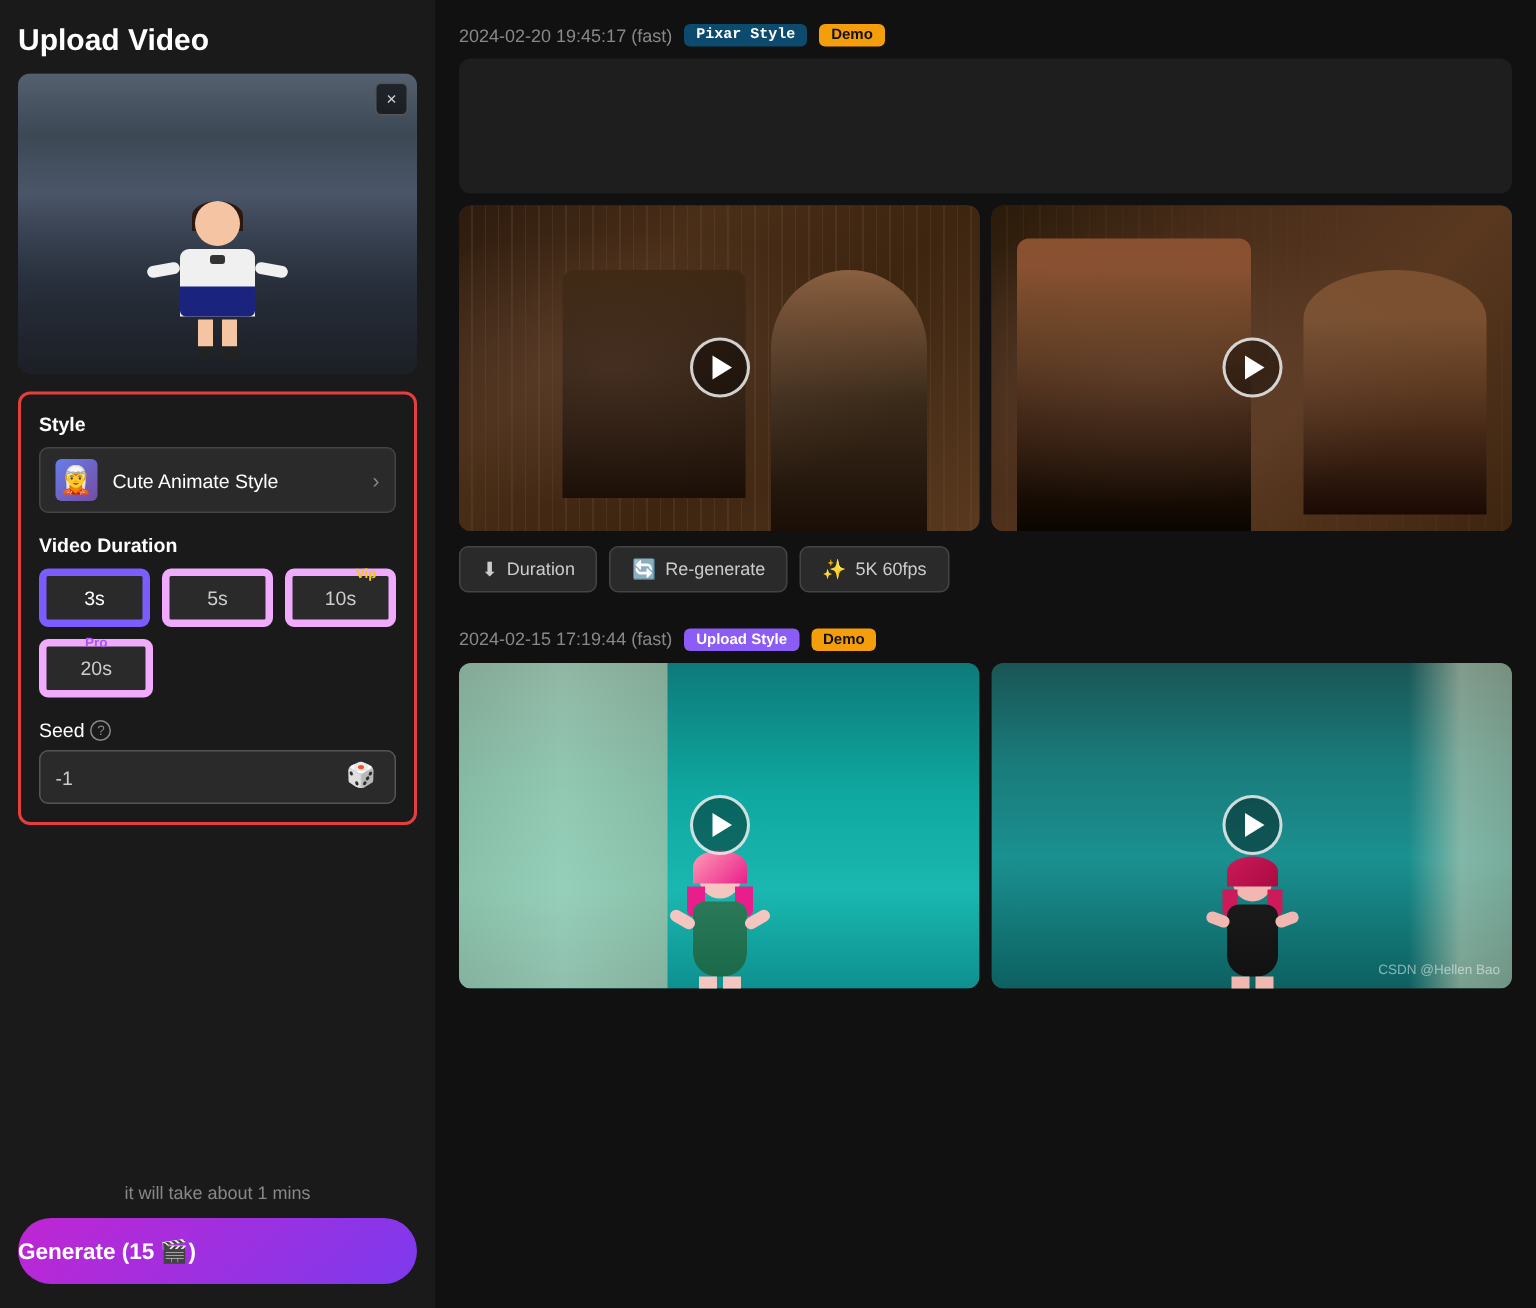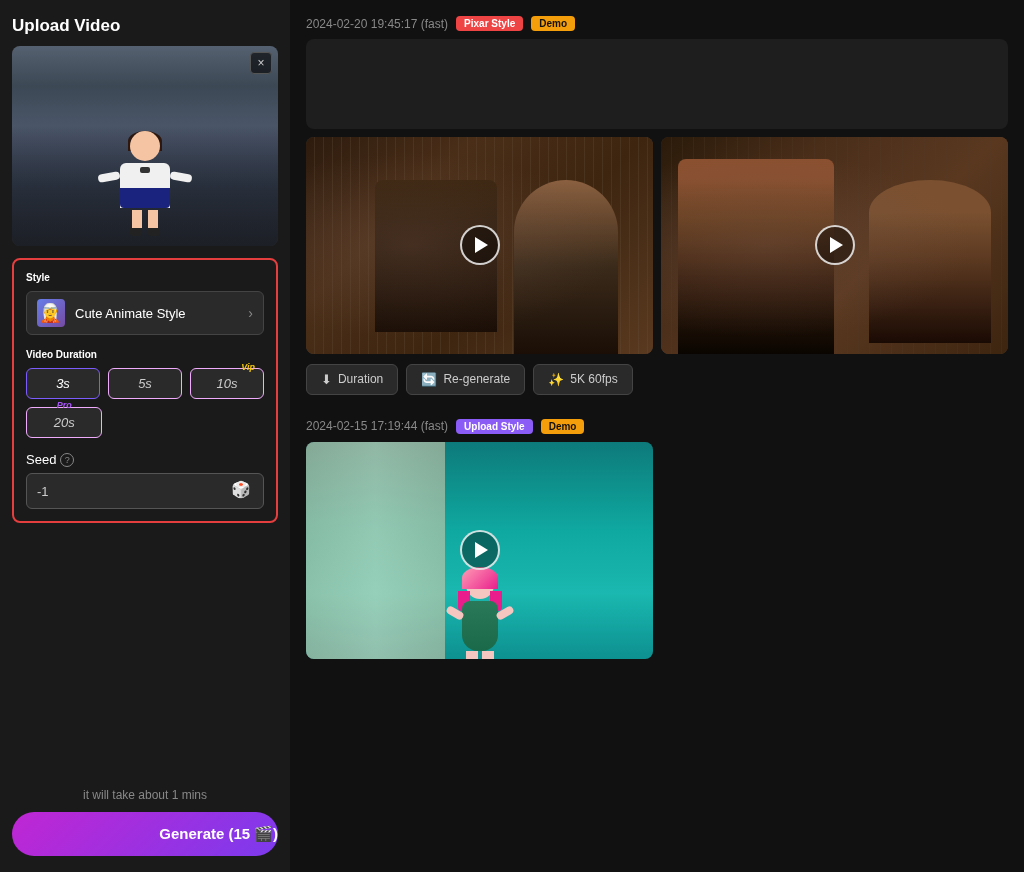--- a/index.html
+++ b/index.html
@@ -17,21 +17,21 @@
       width: 290px;
       min-width: 290px;
       background: #1a1a1a;
       display: flex;
       flex-direction: column;
       padding: 16px 12px;
       position: relative;
     }
 
     .upload-title {
-      font-size: 17px;
+      font-size: 20px;
       font-weight: 600;
       color: #fff;
       margin-bottom: 10px;
     }
 
     .upload-preview-container {
       position: relative;
       width: 100%;
       height: 200px;
       background: #2a2a2a;
@@ -77,21 +77,21 @@
 
     
     .settings-box {
       border: 2px solid #e53e3e;
       border-radius: 8px;
       padding: 12px;
       margin-bottom: 12px;
     }
 
     .section-label {
-      font-size: 10px;
+      font-size: 13px;
       font-weight: 600;
       color: #fff;
       margin-bottom: 8px;
     }
 
     
     .style-selector {
       display: flex;
       align-items: center;
       background: #2a2a2a;
@@ -130,28 +130,27 @@
     
     .duration-grid {
       display: grid;
       grid-template-columns: 1fr 1fr 1fr;
       gap: 8px;
       margin-bottom: 8px;
     }
 
     .duration-btn {
       background: #2a2a2a;
-      border: 1px solid #f0abfc;
+      border: 5px solid #f0abfc;
       border-radius: 6px;
       color: #ccc;
       font-size: 13px;
       padding: 7px 0;
       cursor: pointer;
       position: relative;
-      font-style: italic;
     }
 
     .duration-btn.active {
       border-color: #7c5cfc;
       color: #fff;
       background: #2a2a2a;
     }
 
     .duration-btn .badge {
       position: absolute;
@@ -233,21 +232,21 @@
     .generate-btn {
       width: 100%;
       background: linear-gradient(135deg, #c026d3, #7c3aed);
       border: none;
       border-radius: 24px;
       color: #fff;
       font-size: 15px;
       font-weight: 600;
       padding: 13px 0;
       cursor: pointer;
-      text-align: right;
+      text-align: left;
     }
 
     
     .right-panel {
       flex: 1;
       background: #111;
       overflow-y: auto;
       padding: 16px;
     }
 
@@ -269,21 +268,21 @@
     }
 
     .tag {
       font-size: 10px;
       font-weight: 700;
       padding: 2px 8px;
       border-radius: 4px;
       color: #fff;
     }
 
-    .tag-blue { background: #ef4444; }
+    .tag-blue { background: #0c4a6e; font-family: Liberation Mono, monospace; }
     .tag-orange { background: #f59e0b; color: #111; }
     .tag-purple { background: #8b5cf6; }
 
     
     .video-grid {
       display: grid;
       grid-template-columns: 1fr 1fr;
       gap: 8px;
       margin-bottom: 10px;
     }
@@ -551,16 +550,40 @@
               <div style="position:absolute; top:8px; left:-16px; width:18px; height:8px; background:#f5c5c0; border-radius:4px; transform:rotate(30deg);"></div>
 
               <div style="position:absolute; top:8px; right:-16px; width:18px; height:8px; background:#f5c5c0; border-radius:4px; transform:rotate(-30deg);"></div>
             </div>
           </div>
         </div>
         <div class="play-btn">
             <div class="play-icon"></div>
           </div>
       </div>
+      <div class="video-thumb" style="position:relative;">
+        <div style="width:100%; height:100%; background: linear-gradient(to bottom, #1a5555 0%, #1a7a7a 30%, #1a9090 60%, #0d6060 100%); position:relative; overflow:hidden; display:flex; align-items:flex-end; justify-content:center;">
+
+          <div style="position:absolute; top:0; right:0; width:20%; height:100%; background: linear-gradient(90deg, transparent, #e8dfc0, #d4c8a8); opacity:0.5;"></div>
+
+          <div style="position:relative; z-index:2; padding-bottom:8px;">
+            <div style="width:26px; height:26px; background:#f0b8b0; border-radius:50%; margin: 0 auto 2px; position:relative;">
+              <div style="position:absolute; top:-4px; left:-4px; width:34px; height:20px; background: linear-gradient(135deg, #cc1a5a, #aa0a40); border-radius:50% 50% 0 0; z-index:1;"></div>
+              <div style="position:absolute; top:18px; left:-7px; width:10px; height:18px; background:#cc1a5a; border-radius:0 0 4px 4px;"></div>
+              <div style="position:absolute; top:18px; right:-7px; width:10px; height:18px; background:#cc1a5a; border-radius:0 0 4px 4px;"></div>
+            </div>
+            <div style="width:34px; height:48px; background: linear-gradient(to bottom, #1a1a1a, #111); border-radius:8px 8px 14px 14px; margin:0 auto; position:relative;">
+              <div style="position:absolute; bottom:-26px; left:3px; width:12px; height:26px; background:#f0b8b0; border-radius:0 0 4px 4px;"></div>
+              <div style="position:absolute; bottom:-26px; right:3px; width:12px; height:26px; background:#f0b8b0; border-radius:0 0 4px 4px;"></div>
+              <div style="position:absolute; top:6px; left:-14px; width:16px; height:8px; background:#f0b8b0; border-radius:4px; transform:rotate(20deg);"></div>
+              <div style="position:absolute; top:6px; right:-14px; width:16px; height:8px; background:#f0b8b0; border-radius:4px; transform:rotate(-20deg);"></div>
+            </div>
+          </div>
+        </div>
+        <div class="play-btn">
+            <div class="play-icon"></div>
+          </div>
+        <div class="watermark">CSDN @Hellen Bao</div>
+      </div>
     </div>
   </div>
 
 </div>
 
 </body></html>

